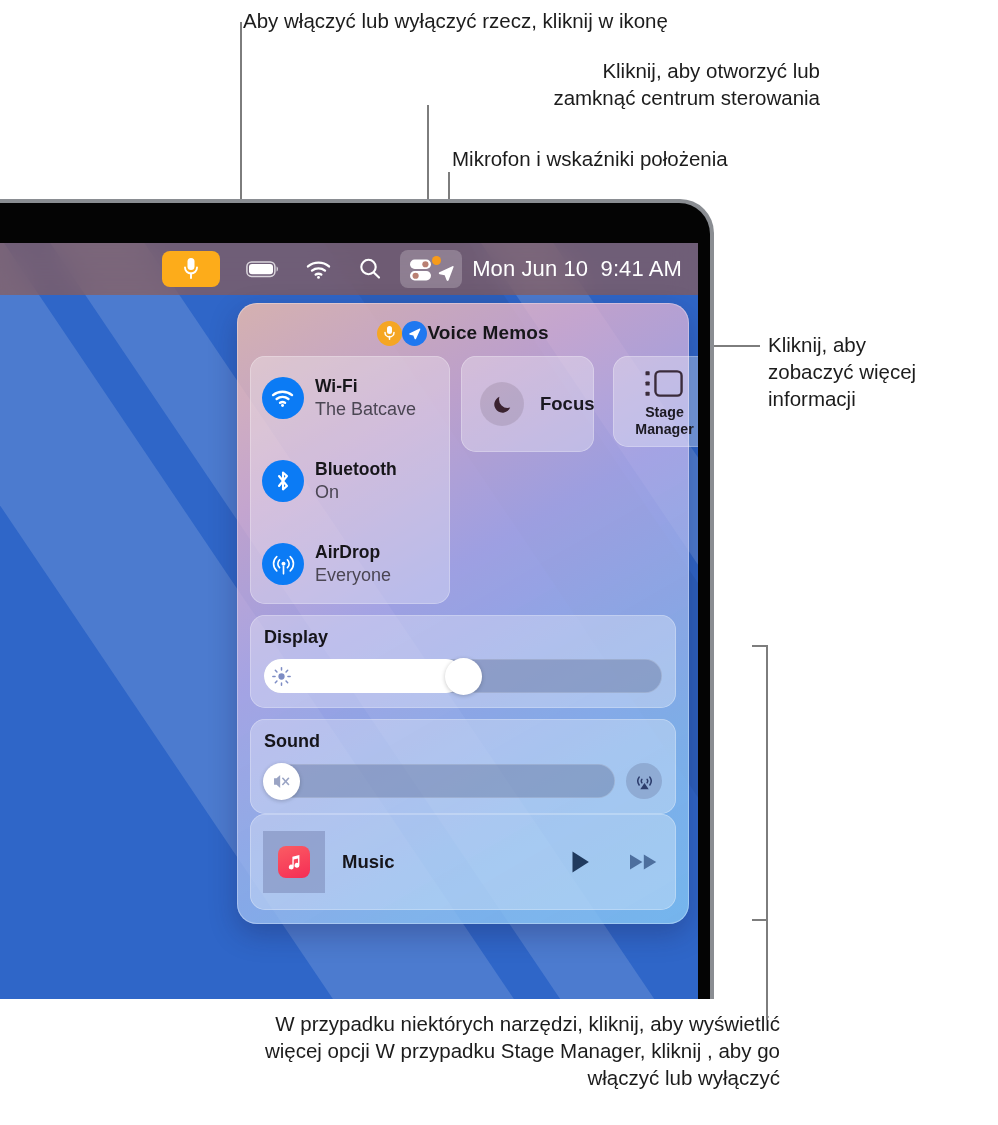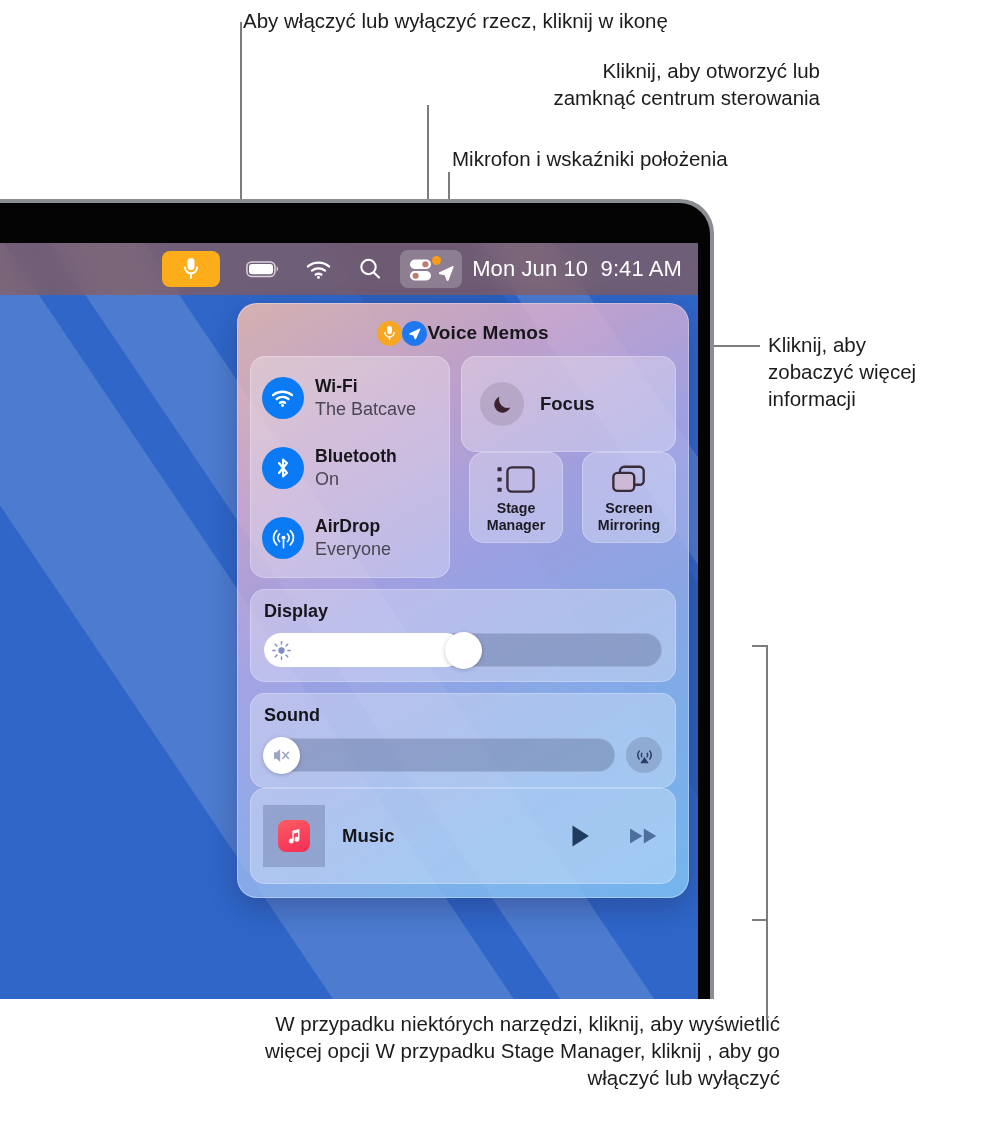--- a/index.html
+++ b/index.html
@@ -156,33 +156,33 @@
   .cc-row { display: flex; gap: 11px; }
   .tile {
     background: rgba(255,255,255,0.30);
     border-radius: 15px;
     box-shadow: inset 0 0 0 0.8px rgba(255,255,255,0.32);
   }
 
   
   #tile-conn { width: 206px; padding: 15px 0 13px 12px; }
   .conn-item { display: flex; align-items: center; gap: 11px; height: 54px; }
-  .conn-item + .conn-item { margin-top: 16px; }
+  .conn-item + .conn-item { margin-top: 29px; }
   .conn-ic {
     width: 42px; height: 42px; border-radius: 50%;
     background: #0b7bf5;
     display: flex; align-items: center; justify-content: center;
     flex: 0 0 42px;
   }
   .conn-txt { line-height: 1.12; }
   .conn-title { font-size: 17.5px; font-weight: bold; color: #17161a; }
   .conn-sub { font-size: 18px; color: #4b4653; margin-top: 2px; }
 
   
-  #col-right { display: flex; flex-direction: column; width: 215px; }
+  #col-right { display: flex; gap: 11px; width: 215px; }
   #tile-focus {
     height: 96px; display: flex; align-items: center; padding-left: 19px; gap: 16px;
   }
   .focus-ic {
     width: 44px; height: 44px; border-radius: 50%;
     background: rgba(120,100,120,0.22);
     display: flex; align-items: center; justify-content: center;
   }
   #focus-label { font-size: 18.5px; font-weight: bold; color: #1a1820; }
   #row-sq { display: flex; gap: 11px; }

